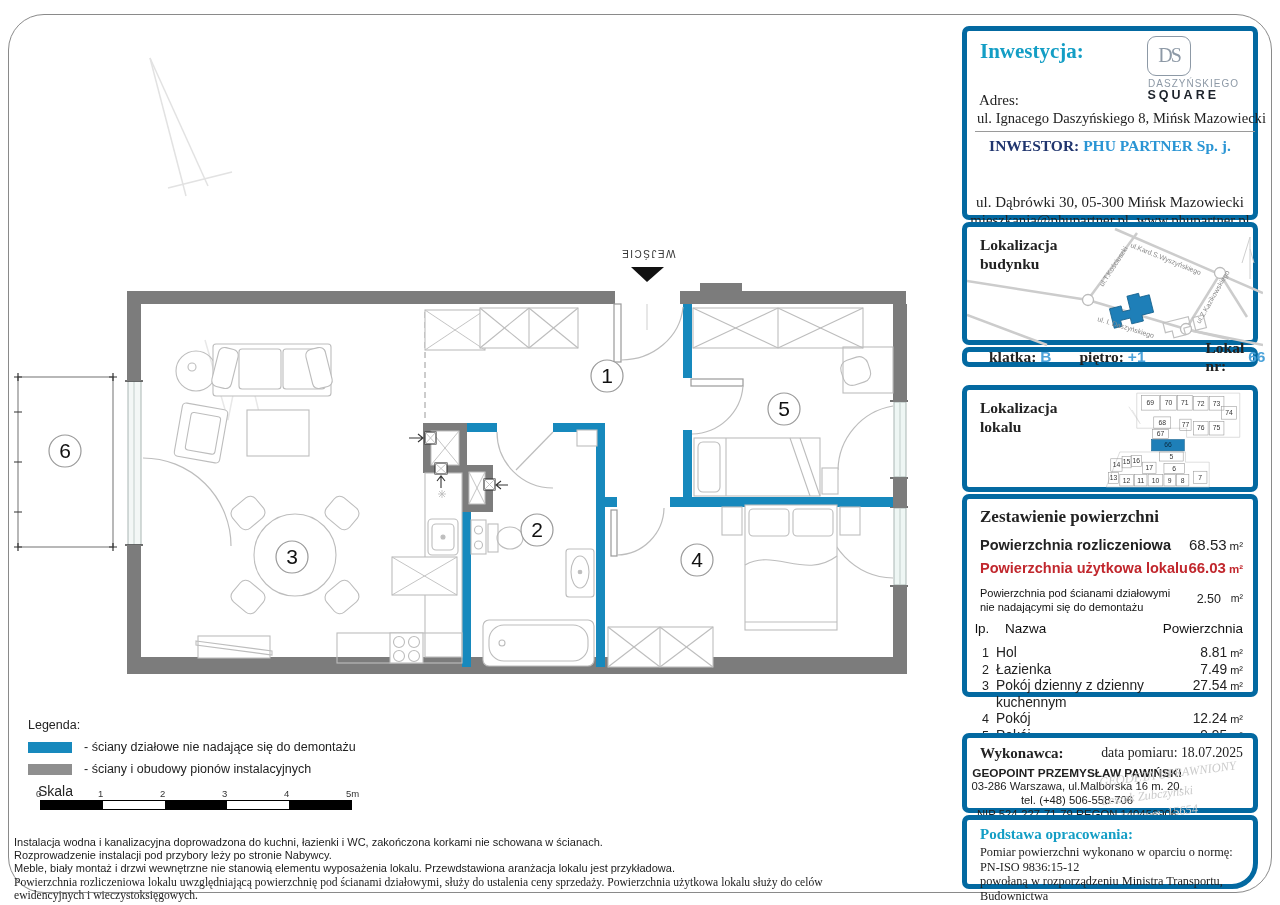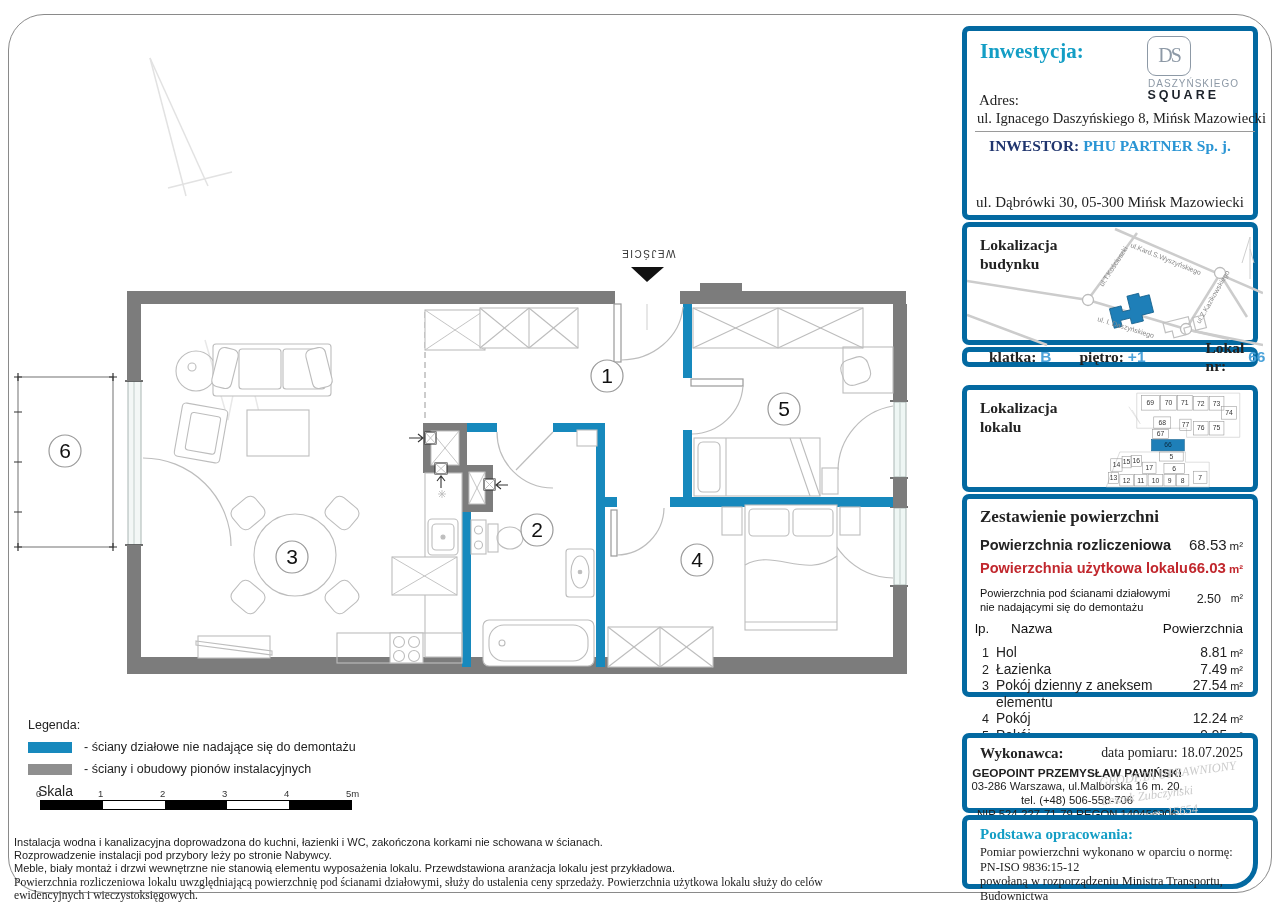--- a/index.html
+++ b/index.html
@@ -339,20 +339,21 @@
   <div class="ds-logo serif">DS</div>
   <div class="ds-line1">DASZYŃSKIEGO</div>
   <div class="ds-line2">SQUARE</div>
   <div class="b1-adres serif">Adres:</div>
   <div class="b1-addr1 serif">ul. Ignacego Daszyńskiego 8, Mińsk Mazowiecki</div>
   <div class="b1-div"></div>
   <div class="b1-inwestor serif">
     <span class="navy">INWESTOR</span><span class="navy">: </span><span style="color:#2B95D4">PHU PARTNER Sp. j.</span>
   </div>
   <div class="b1-addr2 serif">ul. Dąbrówki 30, 05-300 Mińsk Mazowiecki</div>
+  <div class="b1-addr3 serif">mieszkania@phupartner.pl, www.phupartner.pl</div>
 </div>
 
 <div class="panel-box" style="top:222px;height:123px">
   <div class="box-head serif">Lokalizacja<br>budynku</div>
   <svg class="map-svg" id="map-svg" style="left:0;top:0" width="296" height="121" viewBox="0 0 296 121">
     <g stroke="#cccccc" stroke-width="2.5" fill="none">
       <path d="M148,2 L296,66"></path>
       <path d="M170,6 L120,74"></path>
       <path d="M0,54 L121,73"></path>
       <path d="M0,88 L80,118"></path>
@@ -476,40 +477,40 @@
     <span class="nm">Powierzchnia  użytkowa lokalu</span>
     <span class="ar" style="font-size:15px">66.03</span>
     <span class="un">m²</span>
   </div>
   <div class="b5-note">
     <span>Powierzchnia pod ścianami działowymi</span><br><span>nie nadającymi się do demontażu</span>
   </div>
   <div class="b5-note-val">2.50</div>
   <div class="b5-note-un">m²</div>
   <div class="b5-cols">
-    <span style="width:14px;margin-right:22px">lp.</span>
+    <span style="width:14px;margin-right:16px">lp.</span>
     <span style="flex:1">Nazwa</span>
     <span>Powierzchnia</span>
   </div>
   <div class="rooms" id="rooms-table">
       <div class="room-row">
         <span class="no">1</span>
     <span class="nm">Hol</span>
     <span>8.81</span>
     <span class="un">m²</span>
       </div>
       <div class="room-row">
         <span class="no">2</span>
     <span class="nm">Łazienka</span>
     <span>7.49</span>
     <span class="un">m²</span>
       </div>
       <div class="room-row">
         <span class="no">3</span>
-    <span class="nm">Pokój dzienny z aneksem elementu</span>
+    <span class="nm">Pokój dzienny z dzienny kuchennym</span>
     <span>27.54</span>
     <span class="un">m²</span>
       </div>
       <div class="room-row">
         <span class="no">4</span>
     <span class="nm">Pokój</span>
     <span>12.24</span>
     <span class="un">m²</span>
       </div>
       <div class="room-row">

